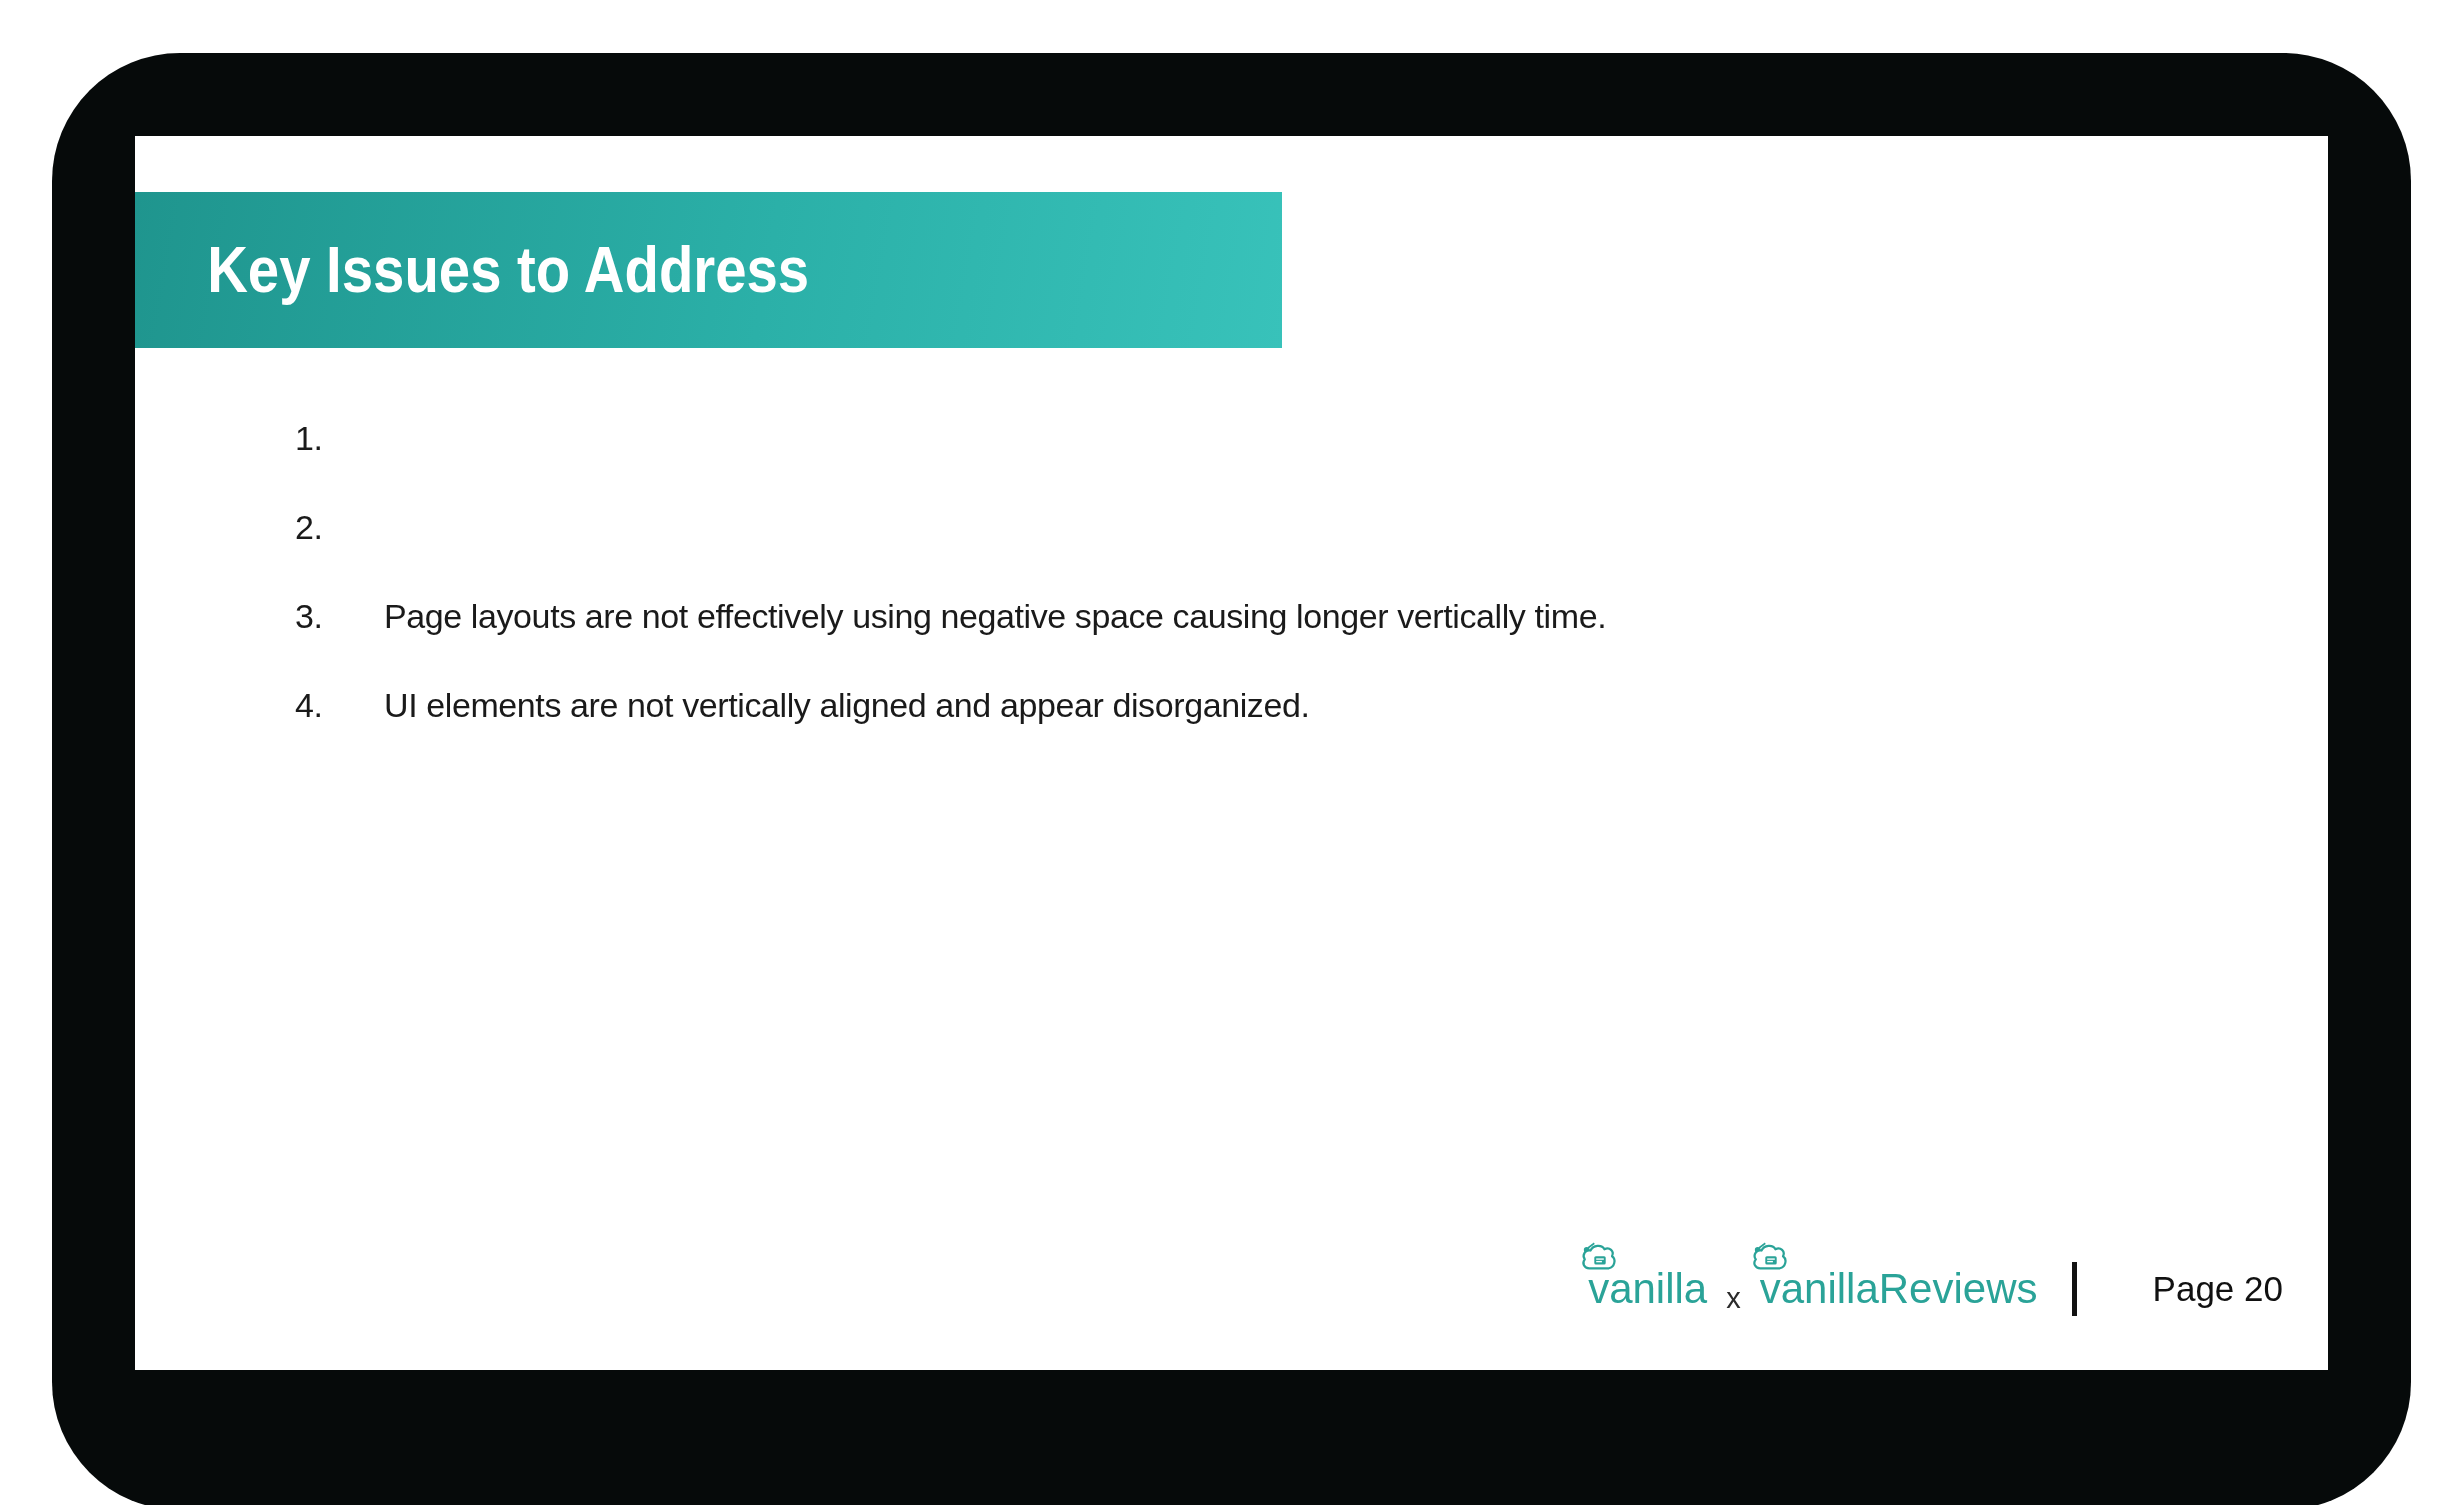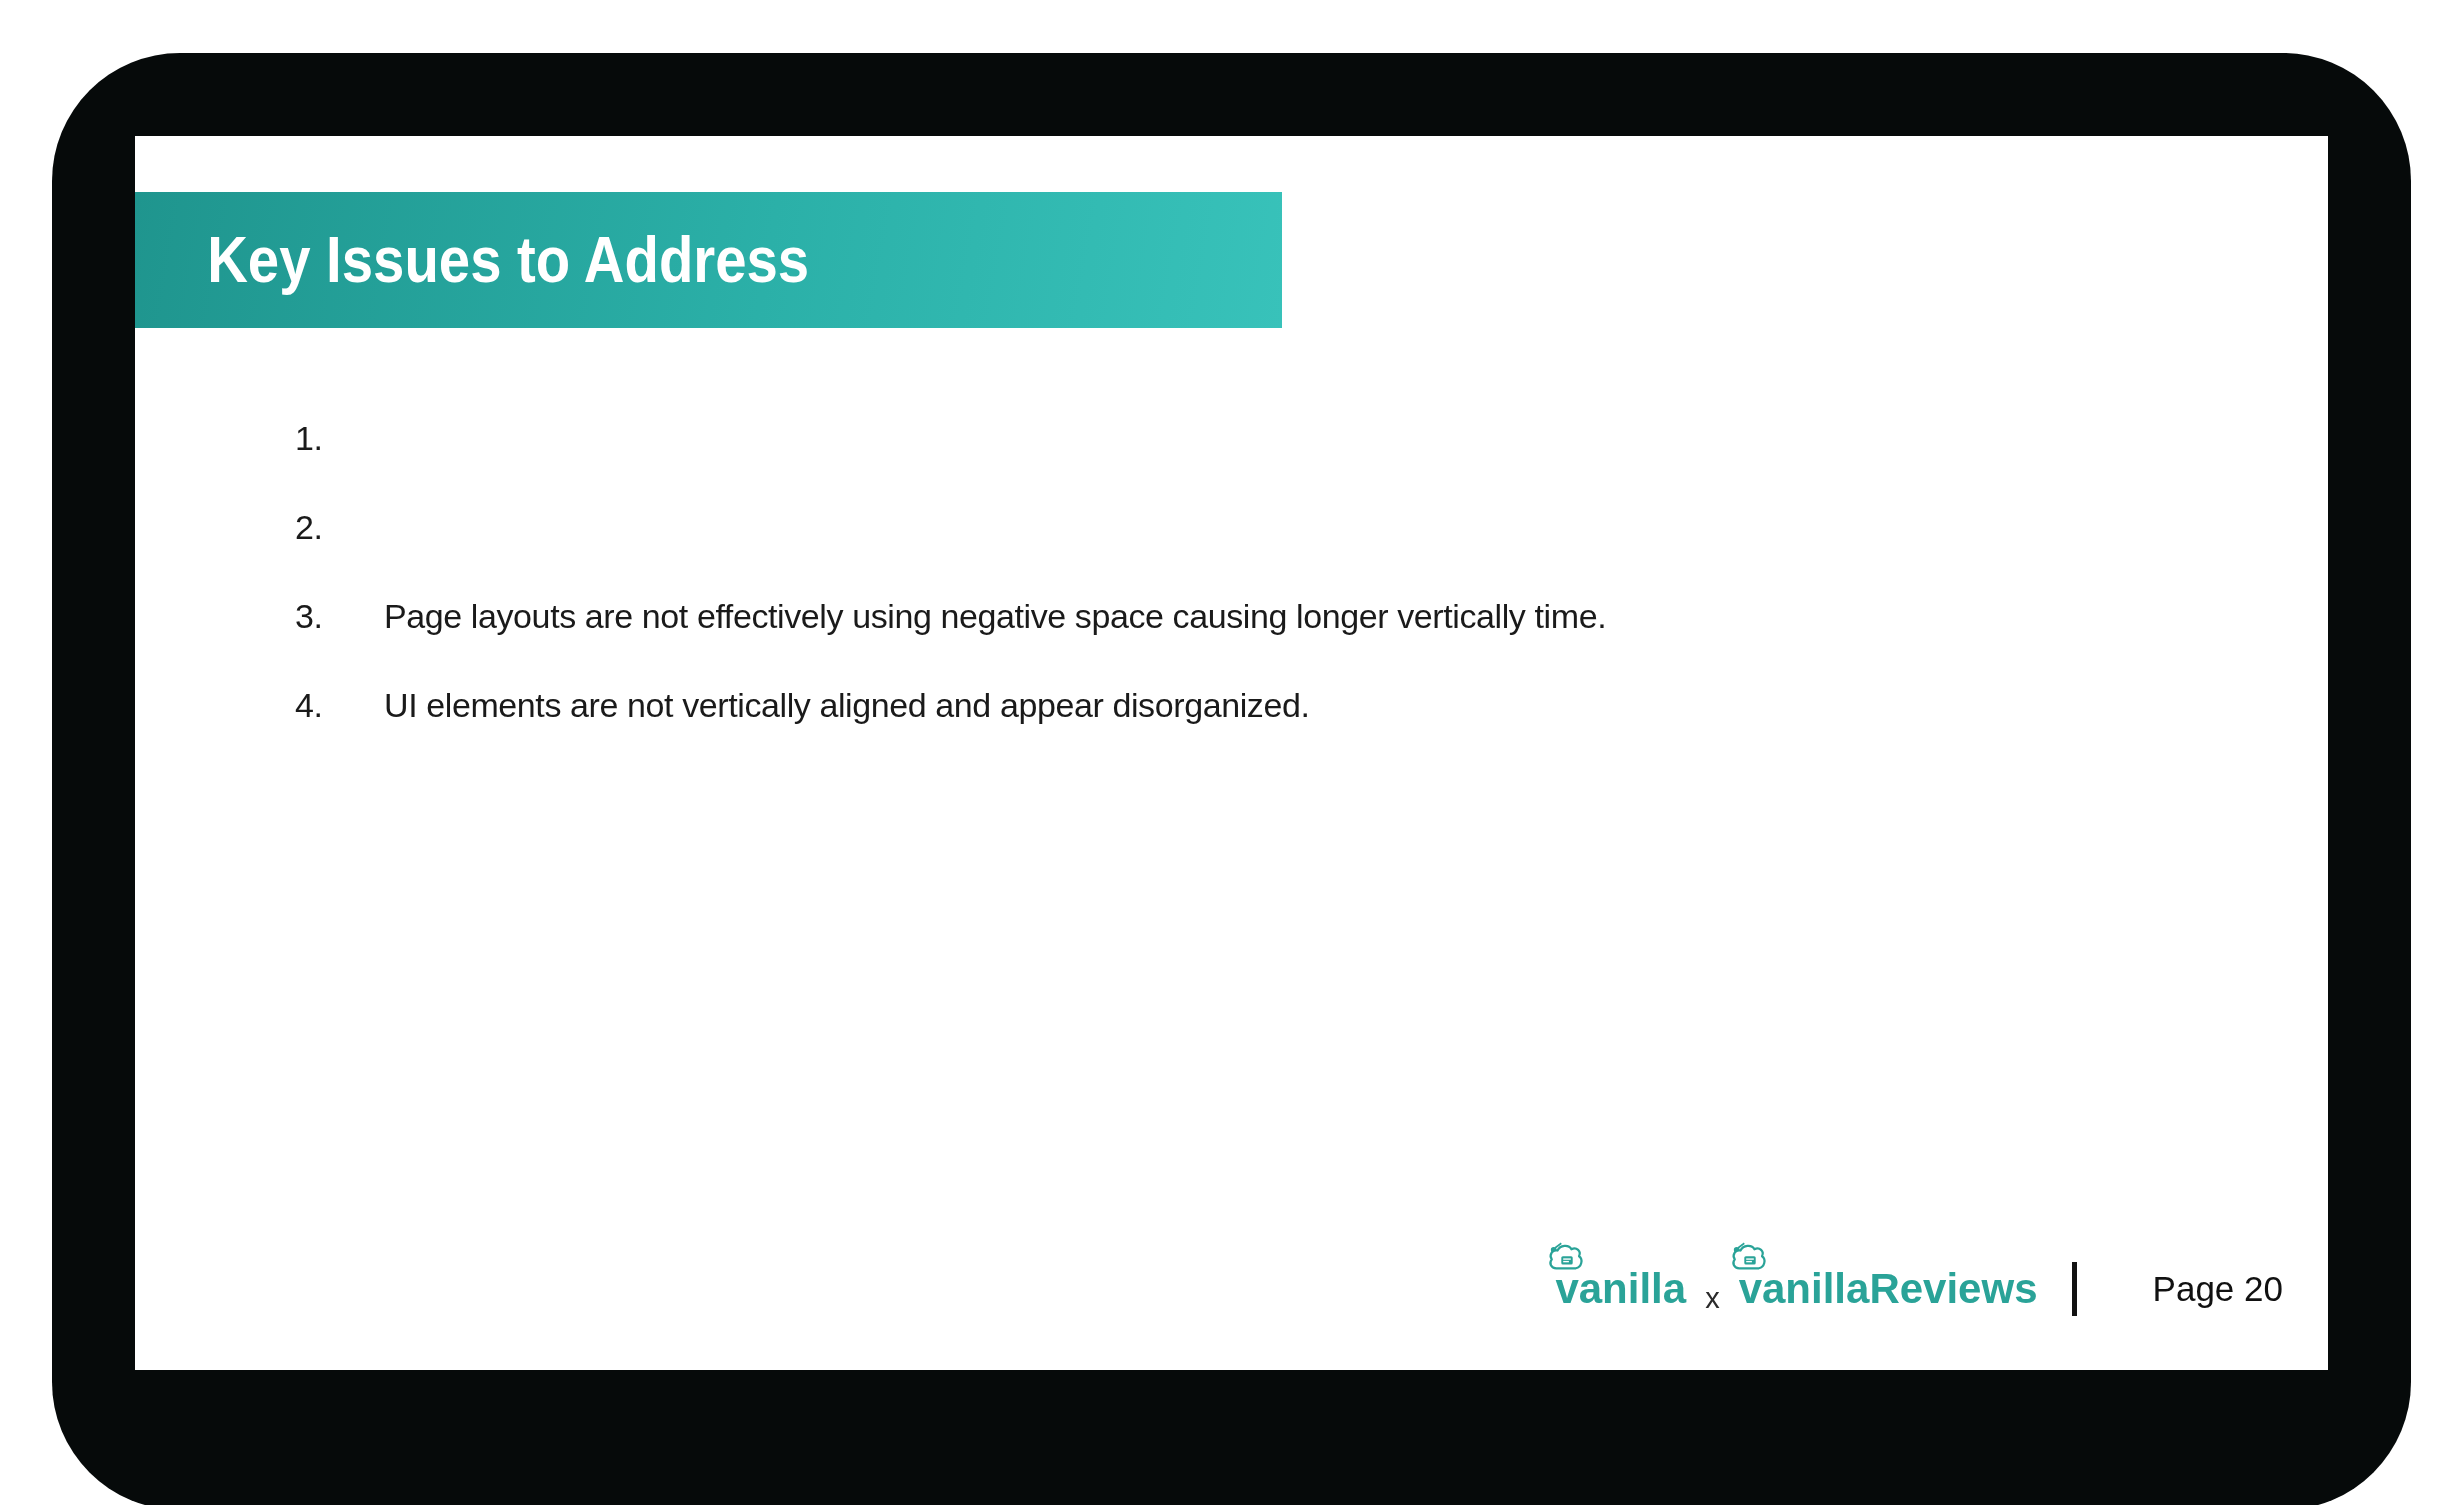--- a/index.html
+++ b/index.html
@@ -30,21 +30,21 @@
     top: 83px;
     width: 2193px;
     height: 1234px;
     background: #ffffff;
   }
   .banner {
     position: absolute;
     left: 0;
     top: 56px;
     width: 1147px;
-    height: 136px;
+    height: 156px;
     background: linear-gradient(100deg, #1f958e 0%, #2bb0a8 55%, #38c2ba 100%);
     display: flex;
     align-items: center;
   }
   .banner h1 {
     margin: 0;
     padding-left: 82px;
     font-size: 64px;
     line-height: 64px;
     font-weight: bold;
@@ -82,21 +82,21 @@
     display: flex;
     align-items: center;
   }
   .logo {
     position: relative;
     display: inline-block;
   }
   .logo-text {
     font-size: 42px;
     line-height: 42px;
-    font-weight: bold;
+    font-weight: normal;
     color: #2aa398;
     white-space: nowrap;
   }
   .mascot {
     position: absolute;
     left: -7.3px;
     top: -26px;
     width: 38px;
     height: 31px;
   }

